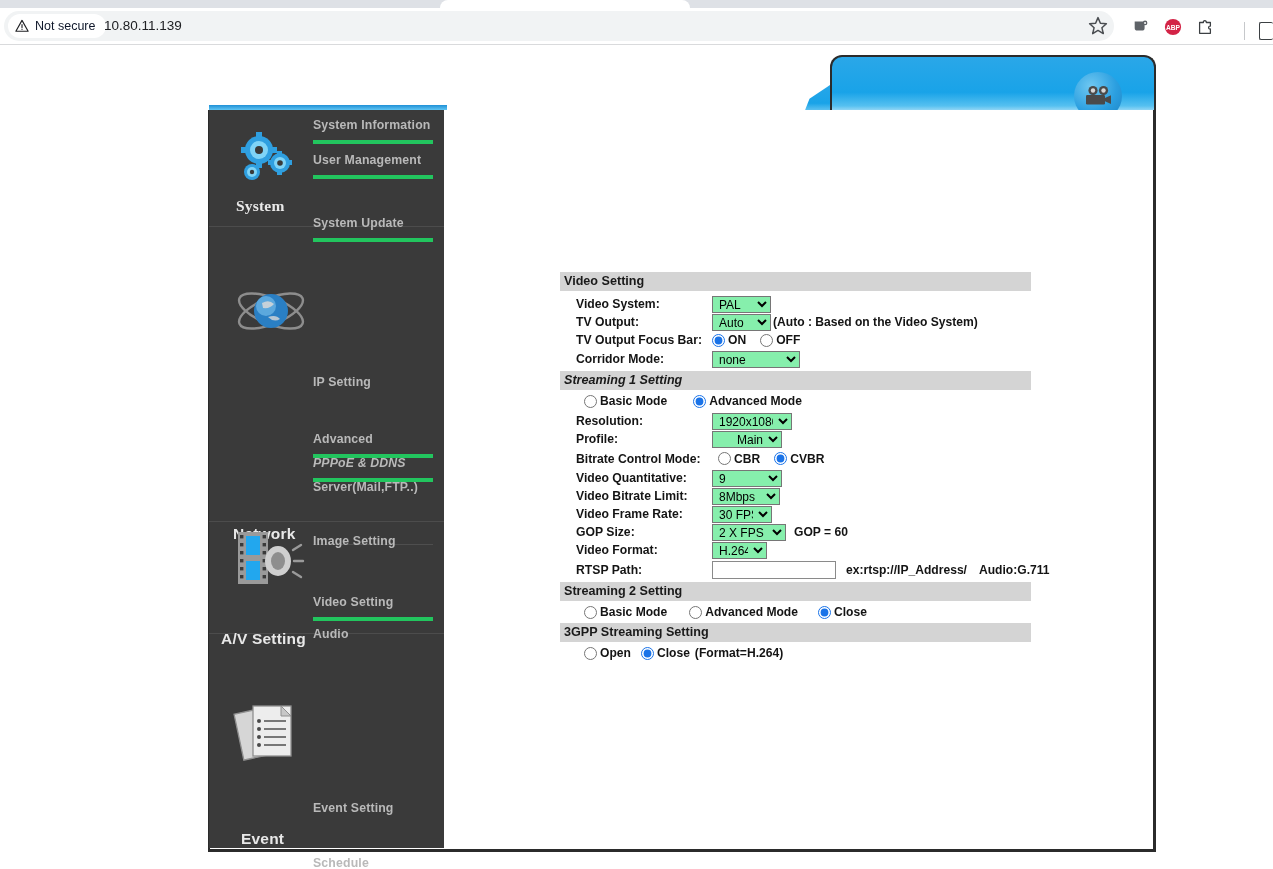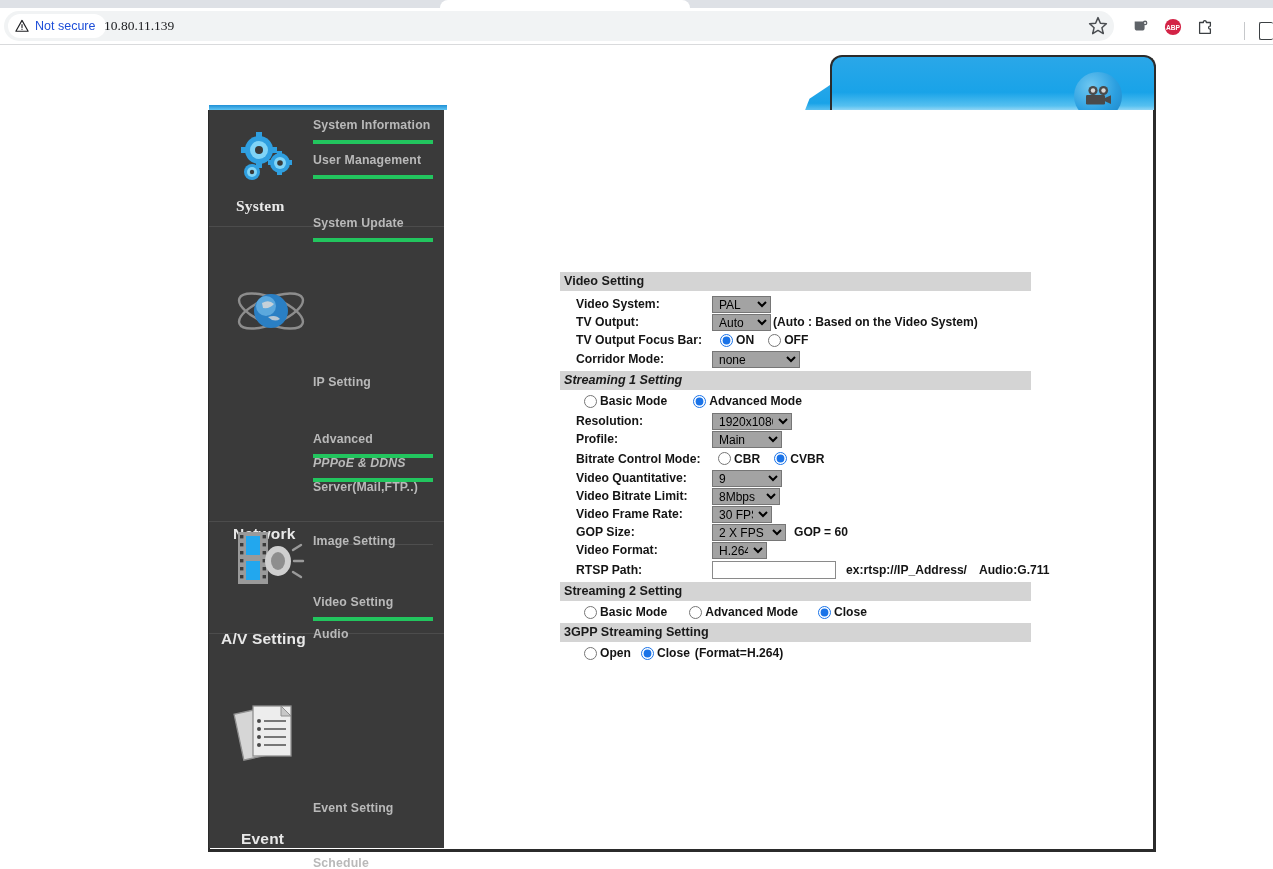--- a/index.html
+++ b/index.html
@@ -54,31 +54,30 @@
     display: flex;
     align-items: center;
     gap: 6px;
   }
   .warn-triangle {
     width: 14px; height: 14px;
     flex: 0 0 14px;
   }
   .not-secure-text {
     font-size: 12.5px;
-    color: #1d4ed8;
+    color: #0f172a;
     white-space: nowrap;
   }
   .omnibox-url {
     position: absolute;
     left: 100px; top: 0;
     height: 48px;
     line-height: 30px;
     font-size: 13.5px;
     color: #202124;
-    font-family: Liberation Serif, serif;
   }
   .star-btn {
     position: absolute;
     left: 1086px; top: 6px;
     width: 24px; height: 24px;
   }
   .ext-icons {
     position: absolute;
     left: 1132px; top: 10px;
     display: flex;
@@ -232,21 +231,21 @@
   .note {
     font-size: 12.1px;
     font-weight: bold;
     color: #141414;
     white-space: nowrap;
   }
   select {
     font-family: "Liberation Sans", sans-serif;
     font-size: 12px;
     color: #000;
-    background: #a3a3a3;
+    background: #86efac;
     border: 1px solid #767676;
     border-radius: 0;
     padding: 0 2px;
     height: 17px;
     line-height: 15px;
     box-sizing: border-box;
   }
   input[type="text"] {
     font-family: "Liberation Sans", sans-serif;
     font-size: 12px;
@@ -486,21 +485,21 @@
       </div>
 
       <div class="row">
         <span class="lbl">TV Output:</span>
         <select><option value="Auto">Auto</option><option value="NTSC">NTSC</option><option value="PAL">PAL</option><option value="OFF">OFF</option></select>
         <span class="note" style="margin-left:2px;">(Auto : Based on the Video System)</span>
       </div>
 
       <div class="row">
         <span class="lbl">TV Output Focus Bar:</span>
-        <span class="radio-wrap" style="margin-left:8px;">
+        <span class="radio-wrap" style="margin-left:0;">
           <input type="radio" name="focusbar" checked="" style="">
           <span class="rlabel">ON</span>
         </span>
         <span class="radio-wrap">
           <input type="radio" name="focusbar" style="">
           <span class="rlabel">OFF</span>
         </span>
       </div>
 
       <div class="row" style="height:20px;">
@@ -521,21 +520,21 @@
         </span>
       </div>
 
       <div class="row">
         <span class="lbl">Resolution:</span>
         <select style="width:80px;"><option value="1920x1080">1920x1080</option><option value="1280x720">1280x720</option><option value="640x480">640x480</option></select>
       </div>
 
       <div class="row">
         <span class="lbl">Profile:</span>
-        <select style="width:70px;"><option value="Baseline">Baseline</option><option value="Main" selected="">Main</option><option value="High">High</option></select>
+        <select style="width:70px;text-align:right;"><option value="Baseline">Baseline</option><option value="Main" selected="">Main</option><option value="High">High</option></select>
       </div>
 
       <div class="row" style="height:21px;">
         <span class="lbl">Bitrate Control Mode:</span>
         <span class="radio-wrap" style="margin-left:6px;">
           <input type="radio" name="brmode" style="">
           <span class="rlabel">CBR</span>
         </span>
         <span class="radio-wrap">
           <input type="radio" name="brmode" checked="" style="">

